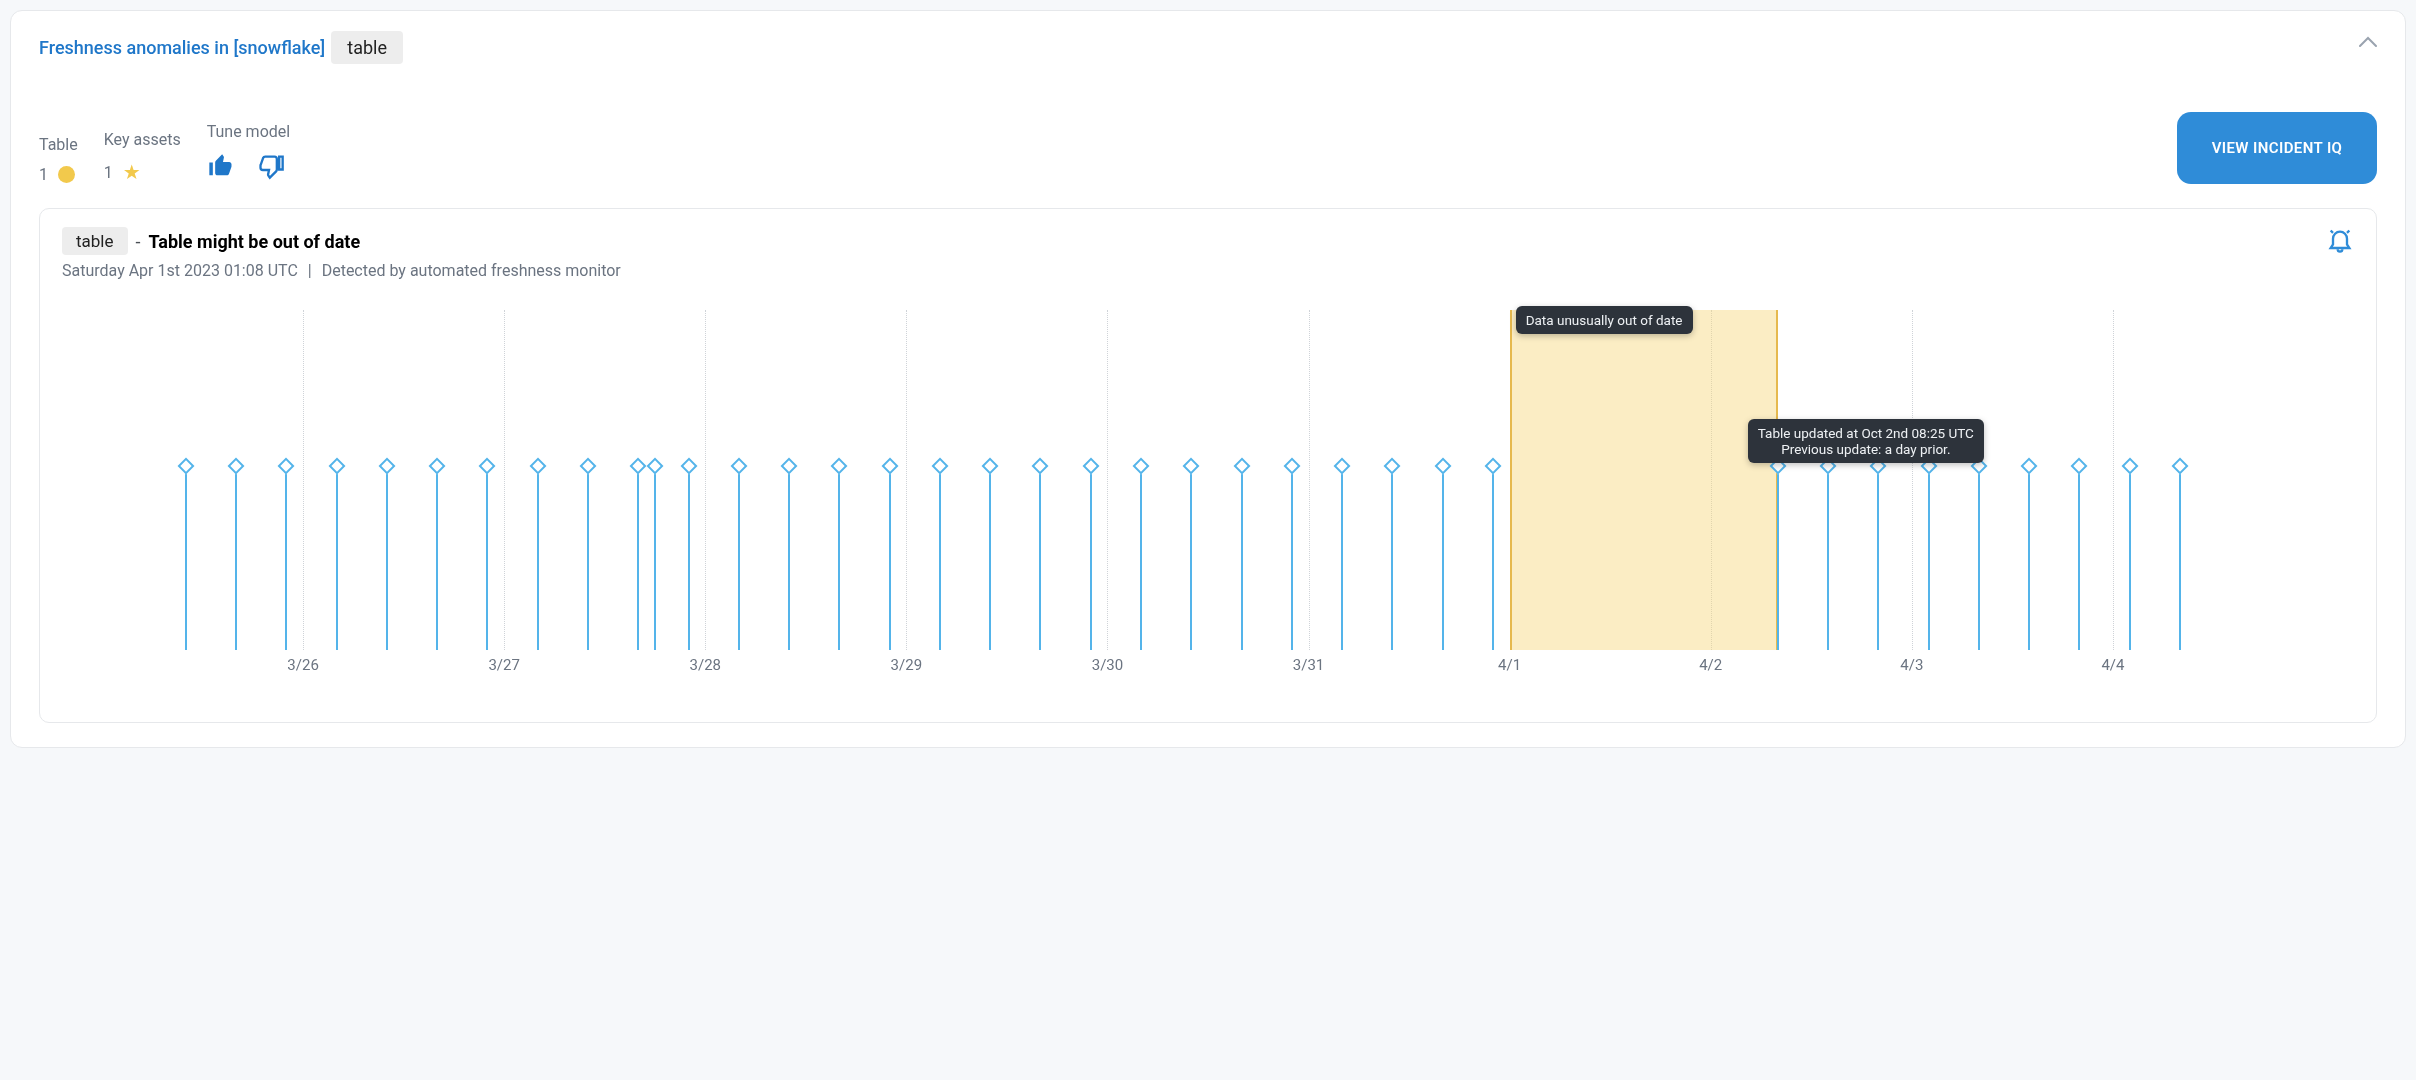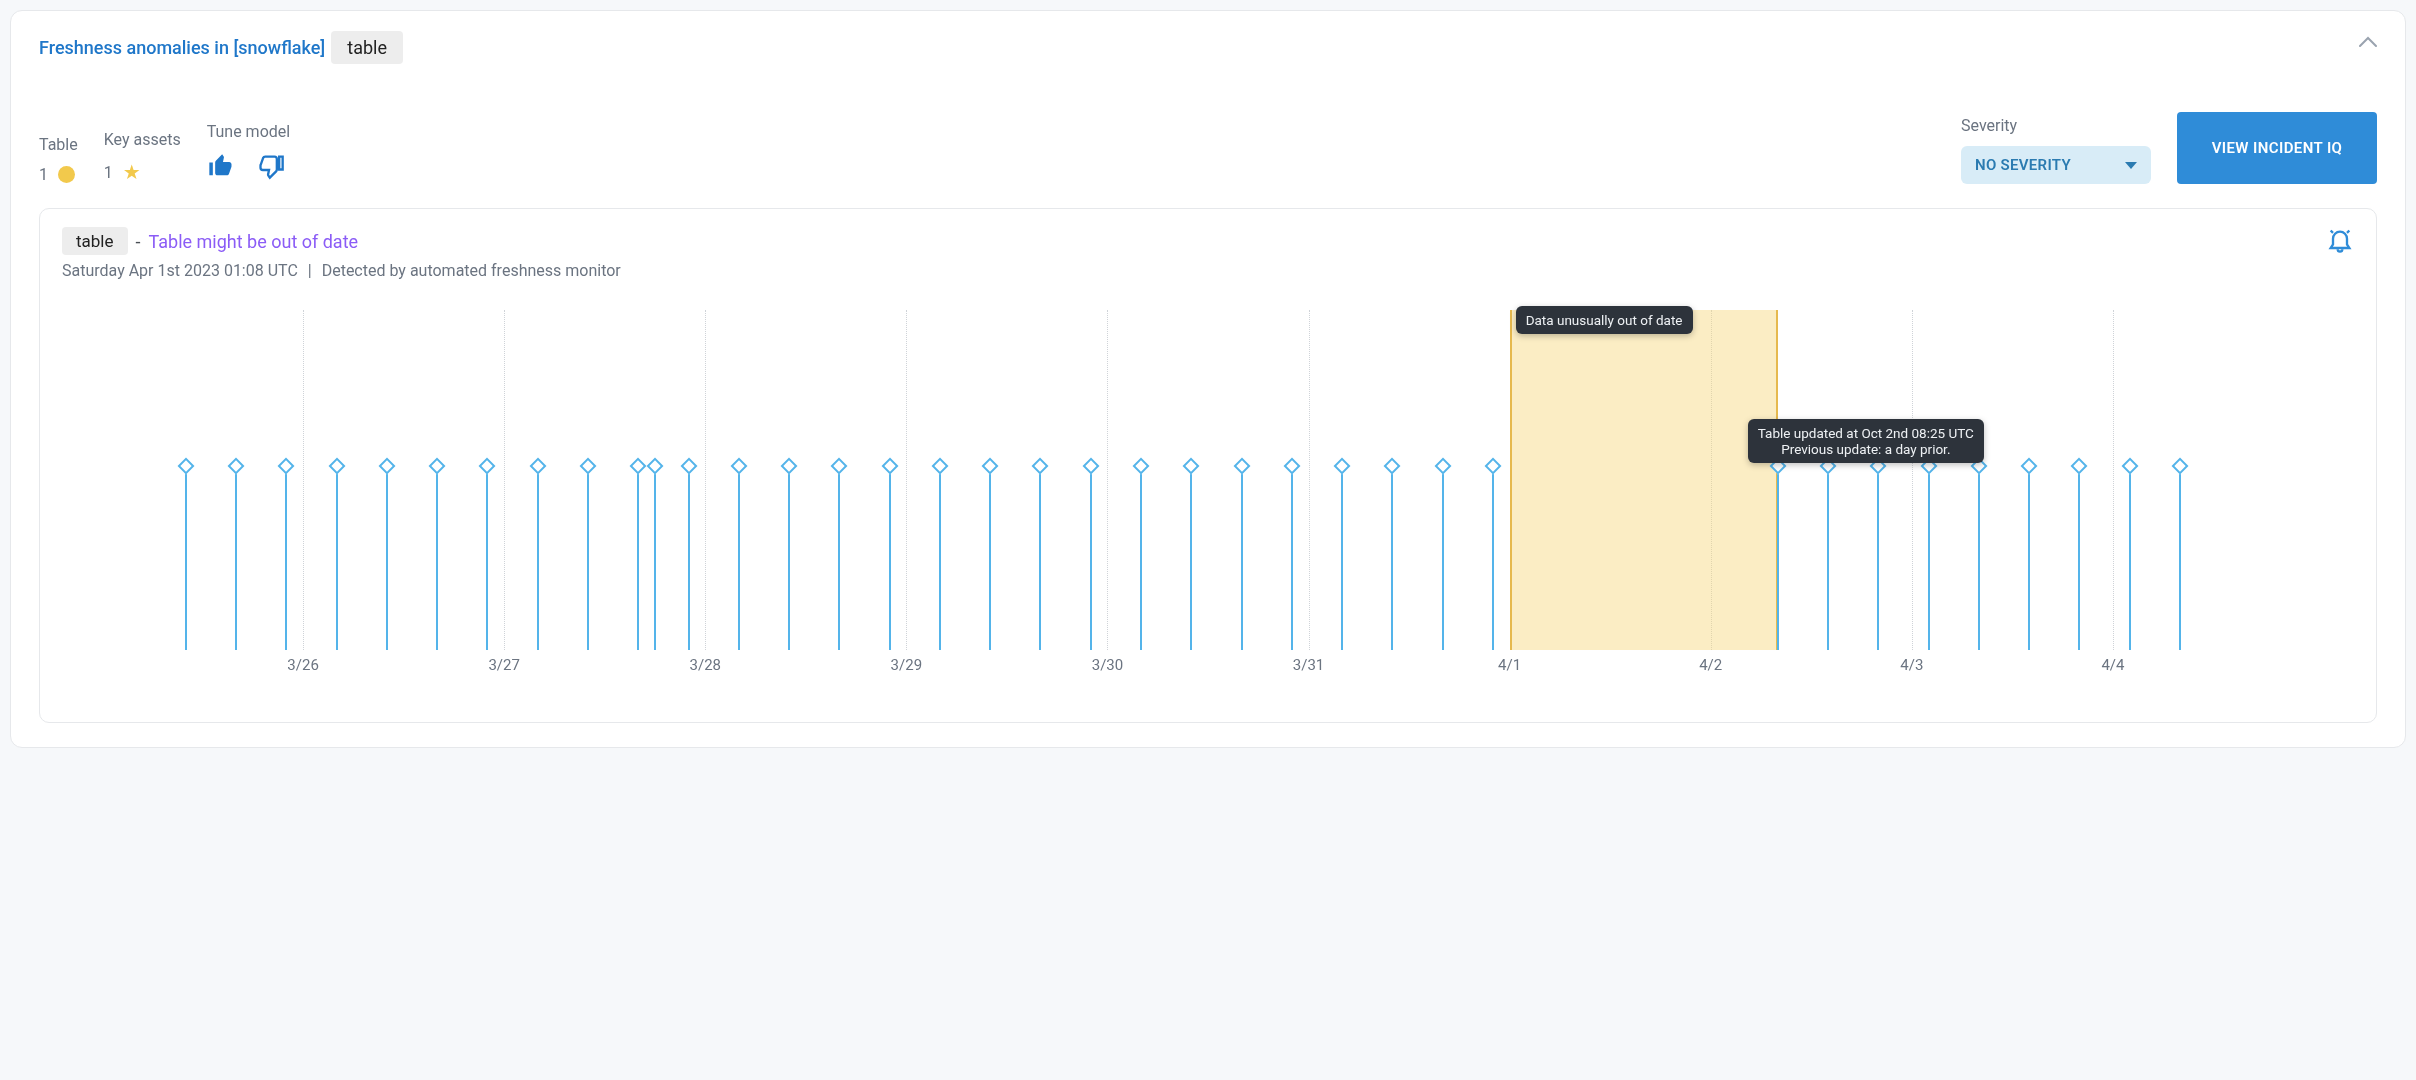--- a/index.html
+++ b/index.html
@@ -31,30 +31,30 @@
     background:#d8ecf7; color:#2b7bb1;
     font-weight:600; letter-spacing:.3px;
     padding:10px 14px; border-radius:6px;
     display:flex; align-items:center; justify-content:space-between;
     gap:12px; font-size:15px;
   }
   .select .caret { border-left:6px solid transparent; border-right:6px solid transparent; border-top:7px solid #2b7bb1; width:0; height:0;}
   .status-dot { width:14px; height:14px; border-radius:50%; background:#7bbf88; display:inline-block; margin-right:8px; }
   .btn-primary {
     background:#2f8cd8; color:#fff; font-weight:600; letter-spacing:.4px;
-    padding:27px 22px; border-radius:4px; text-align:center; font-size:15px;
+    padding:27px 22px; border-radius:14px; text-align:center; font-size:15px;
     white-space:nowrap;
   }
   .sub-card {
     border:1px solid #e6e8eb; border-radius:10px; margin-top:24px; padding:18px 22px 32px;
   }
   .sub-head { display:flex; justify-content:space-between; align-items:flex-start; gap:20px; }
   .sub-title-line { display:flex; align-items:center; gap:8px; font-size:18px; color:#2e3136; }
   .sub-title-line .sep { color:#4a4f55; }
-  .sub-title-line .desc { font-weight:400; color:#8b5cf6; }
+  .sub-title-line .desc { font-weight:700; color:#000000; }
   .sub-meta { color:#6b7481; font-size:16px; margin-top:6px; }
   .sub-meta .bar { margin:0 6px; }
   .bell svg { width:28px; height:28px; stroke:#2f8cd8; fill:none; stroke-width:2;}
   
   .chart-wrap { position:relative; height:380px; margin-top:30px; }
   .chart-area { position:absolute; left:40px; right:40px; top:0; bottom:40px; }
   .gridline { position:absolute; top:0; bottom:0; border-left:1px dotted #cfd3d8; }
   .event-line { position:absolute; bottom:0; width:2px; background:#54b4ea; top:46%; }
   .event-diamond {
     position:absolute; width:12px; height:12px; border:2px solid #54b4ea; background:#fff;
@@ -126,27 +126,20 @@
           <svg class="thumb" viewBox="0 0 24 24" style="fill:none;stroke:#1f77c9;stroke-width:2;">
               <path d="M22 4h-3v11h3V4zm-19 9.5c0 1 .9 1.9 2 1.9h5.3l-.8 3.8v.3c0 .4.2.8.5 1.1L11 22l5.4-5.4c.4-.4.6-.9.6-1.5V6c0-1.1-.9-2-2-2H7c-.8 0-1.5.5-1.8 1.2l-2.1 6c-.1.2-.1.5-.1.8v1.5z"></path>
             </svg>
         </span>
       </div>
     </div>
 
 
     <div class="grow"></div>
 
-    <div class="col" style="min-width:190px;">
-      <span class="meta-label">Severity</span>
-      <div class="select">
-        <span>NO SEVERITY</span>
-        <span class="caret"></span>
-      </div>
-    </div>
 
 
     <div class="col" style="min-width:200px;">
       <span class="meta-label">&nbsp;</span>
       <div class="btn-primary">VIEW INCIDENT IQ</div>
     </div>
 
   </div>
 
   <div class="sub-card">

